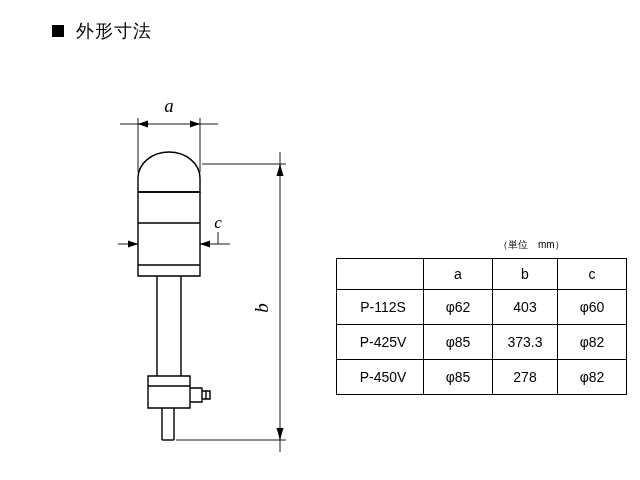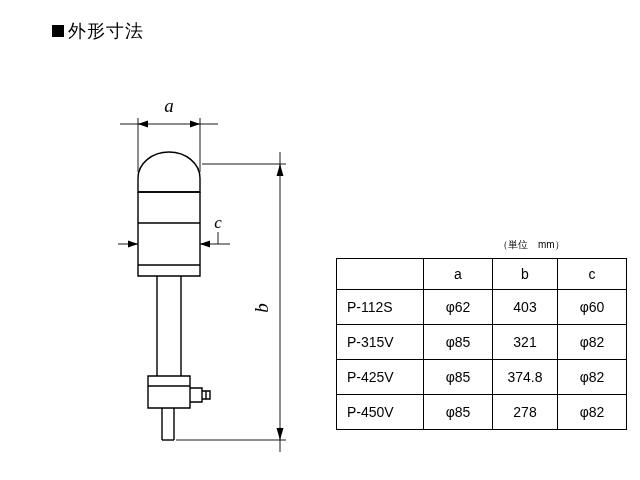--- a/index.html
+++ b/index.html
@@ -16,21 +16,21 @@
     font-family: "Liberation Sans", sans-serif;
     color: #000000;
   }
   
   #title-row {
     position: absolute;
     left: 52px;
     top: 22px;
     display: flex;
     align-items: center;
-    gap: 4px;
+    gap: 12px;
   }
   #title-bullet {
     width: 12px;
     height: 12px;
     background: #000000;
     display: block;
   }
   #title-text {
     font-size: 18px;
     letter-spacing: 1px;
@@ -66,21 +66,21 @@
     font-size: 14px;
     background: #ffffff;
   }
   #spec-table td, #spec-table th {
     border: 1px solid #000000;
     text-align: center;
     font-weight: normal;
     height: 34px;
     padding: 0 4px;
   }
-  #spec-table .col-model { width: 72px; text-align: left; padding-left: 10px; }
+  #spec-table .col-model { width: 72px; text-align: center; padding-left: 10px; }
   #spec-table .col-a { width: 60px; }
   #spec-table .col-b { width: 56px; }
   #spec-table .col-c { width: 60px; }
   #spec-table thead td { height: 30px; }
 </style>
 </head>
 <body>
 
 <div id="page">
 
@@ -162,29 +162,23 @@
       </tr>
     </thead>
     <tbody>
       <tr>
         <td class="col-model">P-112S</td>
         <td class="col-a">φ62</td>
         <td class="col-b">403</td>
         <td class="col-c">φ60</td>
       </tr>
       <tr>
-        <td class="col-model">P-315V</td>
-        <td class="col-a">φ85</td>
-        <td class="col-b">321</td>
-        <td class="col-c">φ82</td>
-      </tr>
-      <tr>
         <td class="col-model">P-425V</td>
         <td class="col-a">φ85</td>
-        <td class="col-b">374.8</td>
+        <td class="col-b">373.3</td>
         <td class="col-c">φ82</td>
       </tr>
       <tr>
         <td class="col-model">P-450V</td>
         <td class="col-a">φ85</td>
         <td class="col-b">278</td>
         <td class="col-c">φ82</td>
       </tr>
     </tbody>
   </table>

